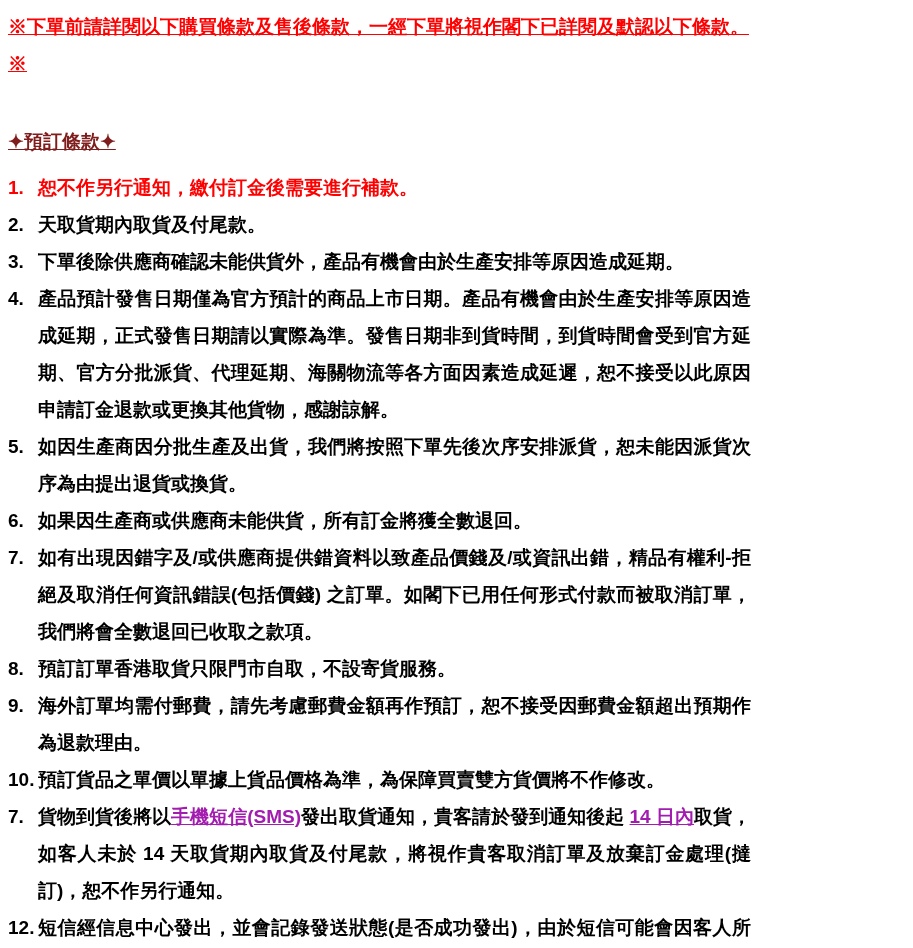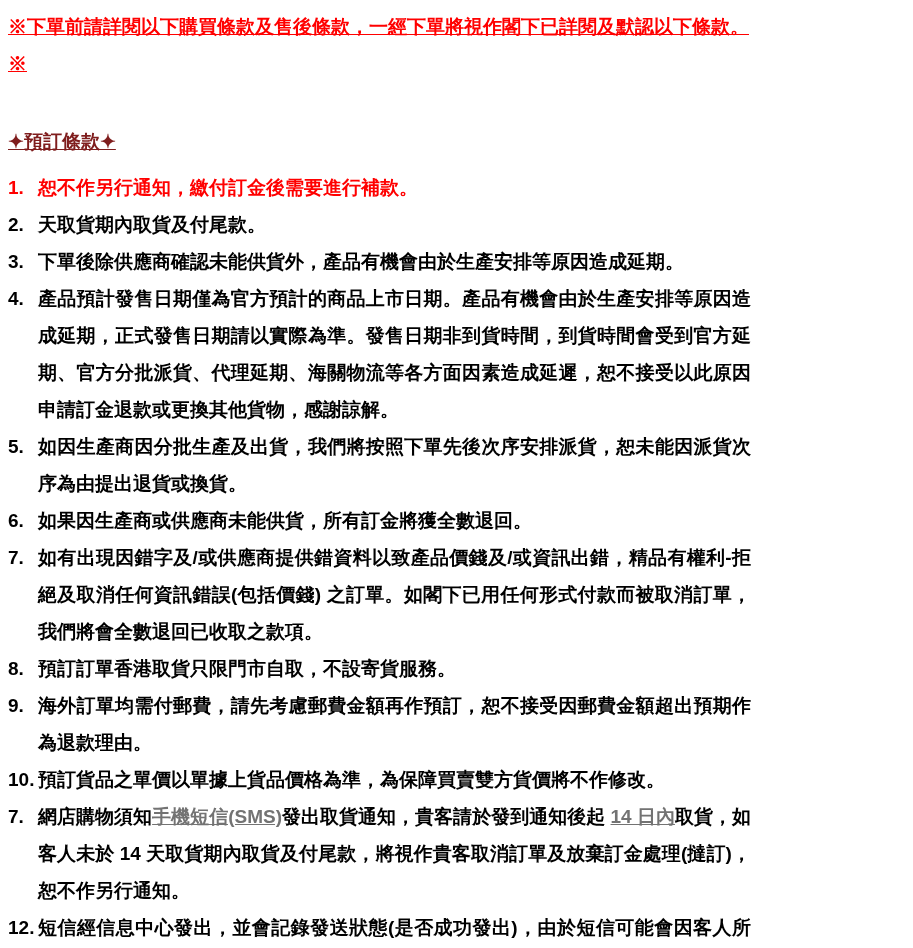--- a/index.html
+++ b/index.html
@@ -45,21 +45,21 @@
   }
   .term .body {
     flex: 1 1 auto;
     text-align: justify;
   }
   .term.red .num,
   .term.red .body {
     color: #ff0000;
   }
   .hl {
-    color: #737373;
+    color: #a21caf;
     text-decoration: underline;
   }
   .link {
     color: #000000;
     text-decoration: underline;
     cursor: pointer;
   }
 </style>
 </head>
 <body>
@@ -117,21 +117,21 @@
       <span class="body"><span>海外訂單均需付郵費，請先考慮郵費金額再作預訂，恕不接受因郵費金額超出預期作為退款理由。</span></span>
     </div>
 
     <div class="term">
       <span class="num">10.</span>
       <span class="body"><span>預訂貨品之單價以單據上貨品價格為準，為保障買賣雙方貨價將不作修改。</span></span>
     </div>
 
     <div class="term">
       <span class="num">7.</span>
-      <span class="body"><span>網店購物須知</span><span class="hl">手機短信(SMS)</span><span>發出取貨通知，貴客請於發到通知後起 </span><span class="hl">14 日內</span><span>取貨，如客人未於 14 天取貨期內取貨及付尾款，將視作貴客取消訂單及放棄訂金處理(撻訂)，恕不作另行通知。</span></span>
+      <span class="body"><span>貨物到貨後將以</span><span class="hl">手機短信(SMS)</span><span>發出取貨通知，貴客請於發到通知後起 </span><span class="hl">14 日內</span><span>取貨，如客人未於 14 天取貨期內取貨及付尾款，將視作貴客取消訂單及放棄訂金處理(撻訂)，恕不作另行通知。</span></span>
     </div>
 
     <div class="term">
       <span class="num">12.</span>
       <span class="body"><span>短信經信息中心發出，並會記錄發送狀態(是否成功發出)，由於短信可能會因客人所使用的電信商攔截 / 部分型號手機內置短信攔置設定 / 其他原因未能查看短信，我們只能按照信息中心的發送狀態作準，未能考慮客人個別情況，恕不接受未有收到短信為由要求取回已撻訂的貨物或訂金。</span></span>
     </div>
 
     <div class="term">
       <span class="num">19.</span>
       <span class="body"><span>海外訂單均需付郵費，請參閱 </span><a class="link">網店購物須知</a><span> 。</span></span>

